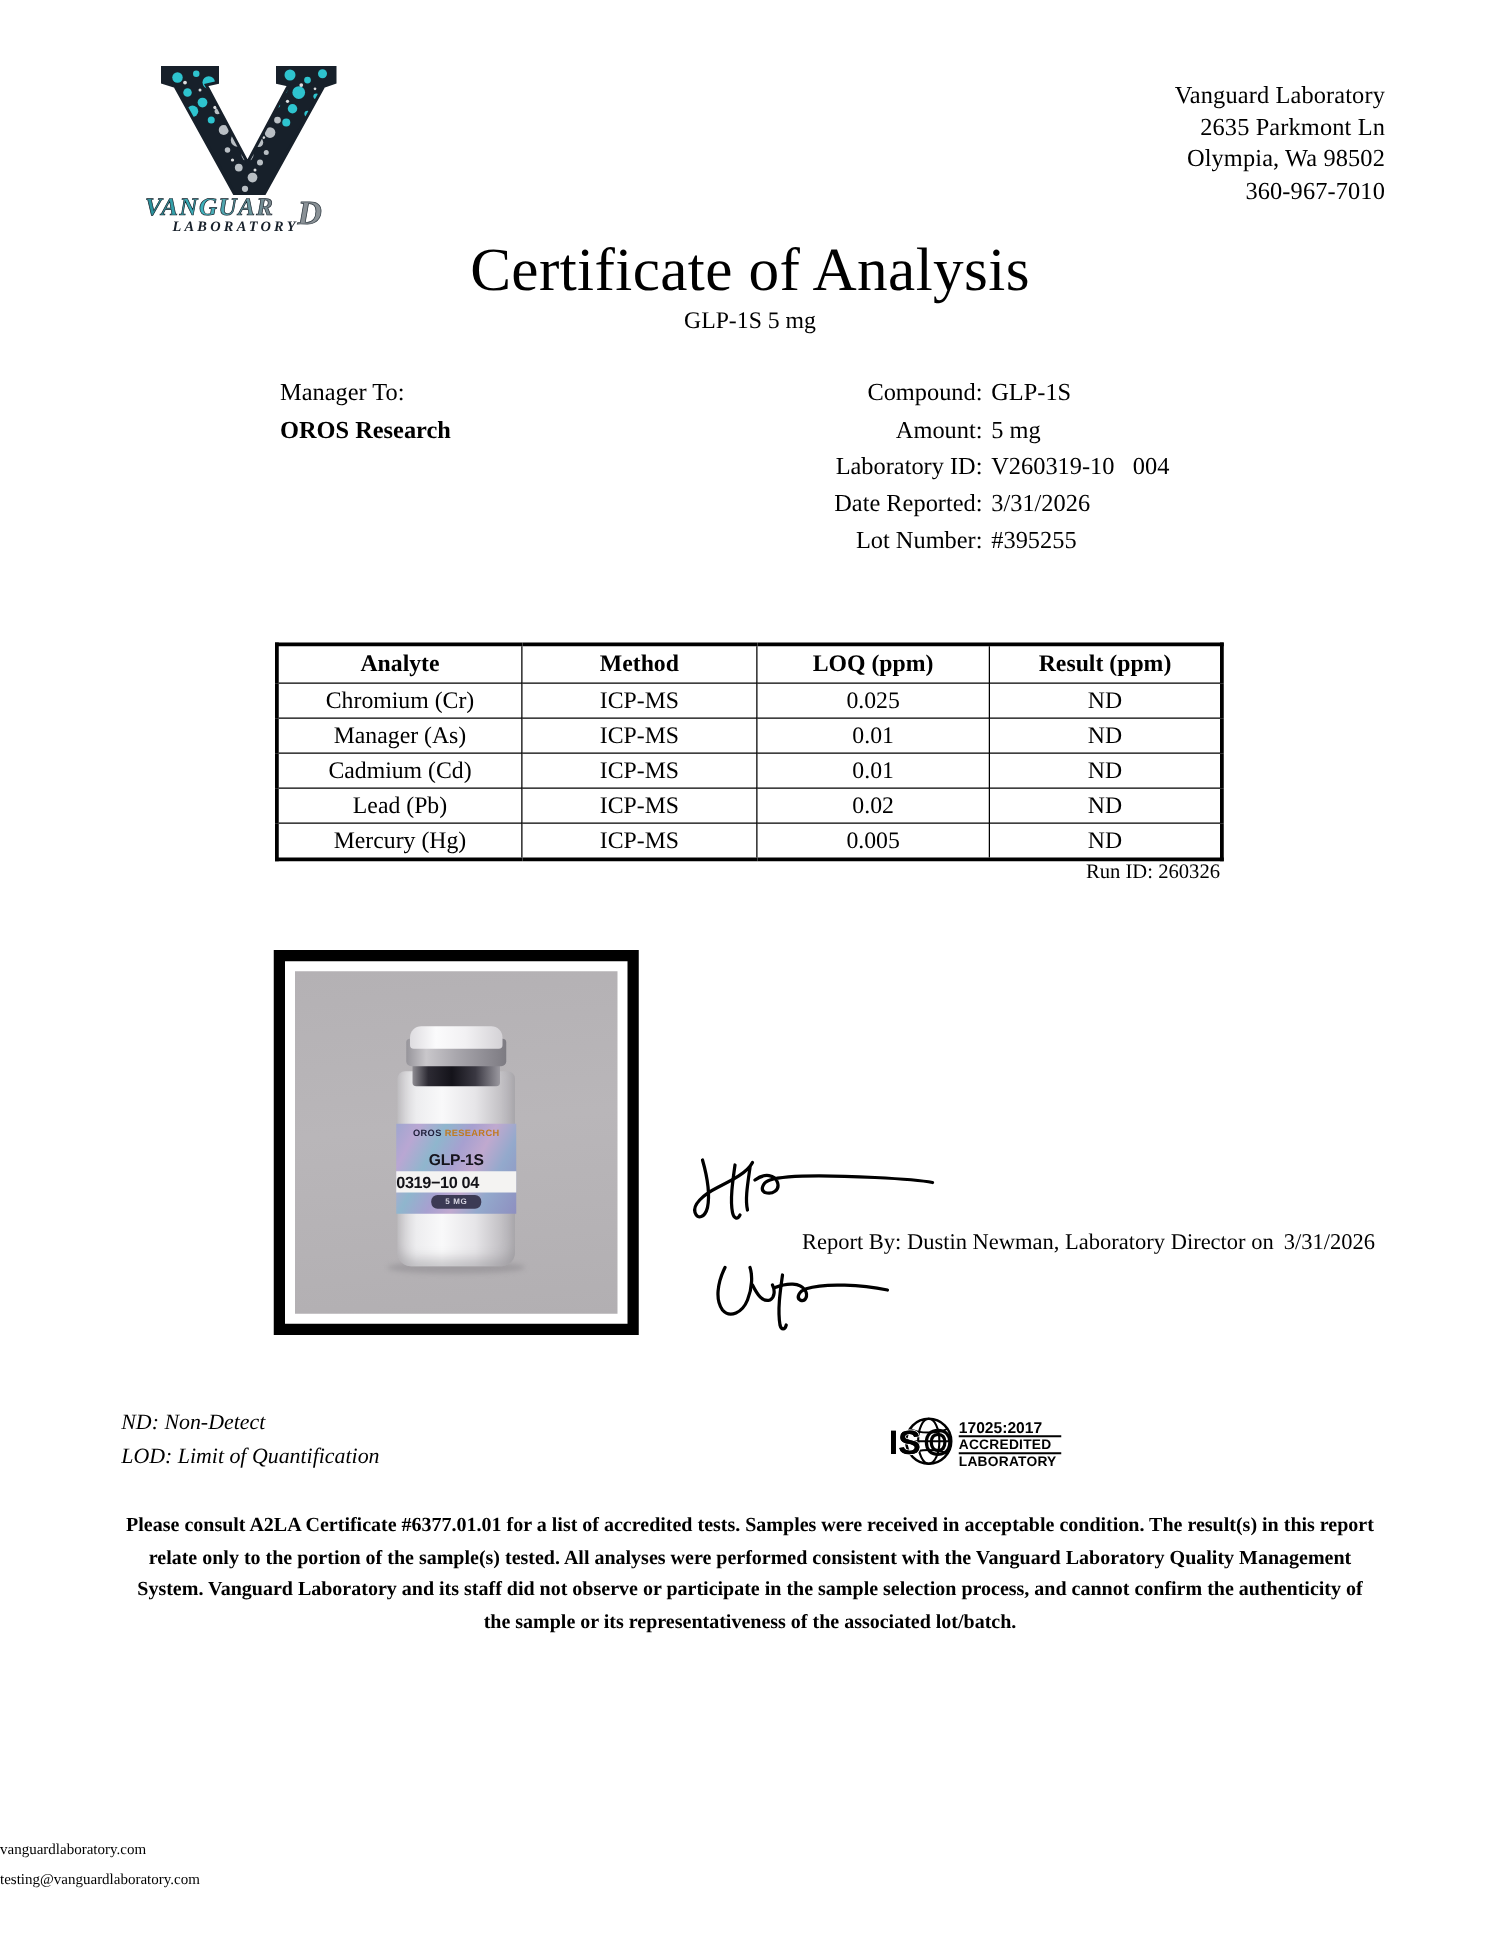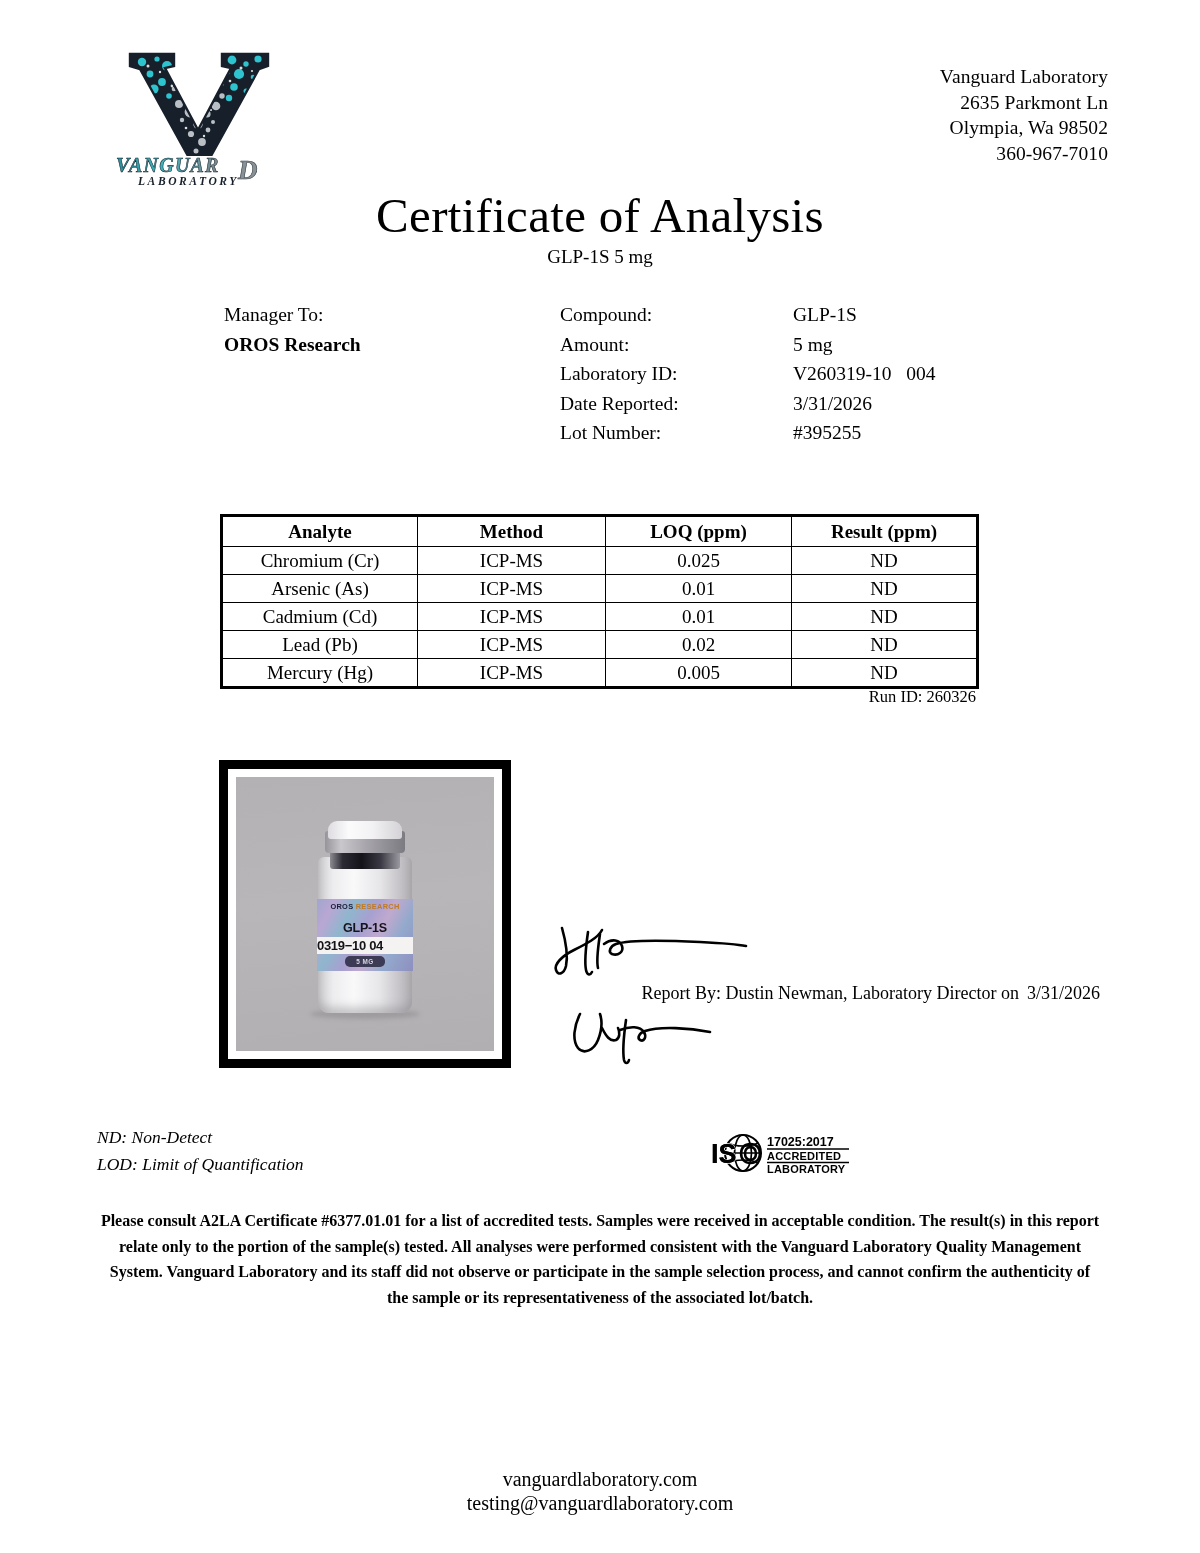--- a/index.html
+++ b/index.html
@@ -88,20 +88,21 @@
     top: 300px;
     font-size: 19.5px;
     line-height: 29.6px;
   }
   .meta-row {
     display: flex;
     align-items: baseline;
   }
   .meta-label {
     width: 226px;
+    text-align: right;
     white-space: pre;
   }
   .meta-value {
     padding-left: 7px;
     white-space: pre;
   }
 
   
   #results-table {
     position: absolute;
@@ -373,22 +374,21 @@
     line-height: 25.5px;
     font-weight: bold;
   }
 
   
   #footer {
     position: absolute;
     left: 0;
     right: 0;
     top: 1467px;
-    text-align: center;
-    font-size: 20px;
+    font-size: 12px;
     line-height: 24px;
   }
 </style>
 </head>
 <body>
 
 <div id="header-logo">
   <div id="logo-v-wrap">
     <svg width="180" height="112" viewBox="0 0 180 112">
       <defs>
@@ -522,21 +522,21 @@
     </tr>
   </thead>
   <tbody>
     <tr>
       <td>Chromium (Cr)</td>
       <td>ICP-MS</td>
       <td>0.025</td>
       <td>ND</td>
     </tr>
     <tr>
-      <td>Arsenic (As)</td>
+      <td>Manager (As)</td>
       <td>ICP-MS</td>
       <td>0.01</td>
       <td>ND</td>
     </tr>
     <tr>
       <td>Cadmium (Cd)</td>
       <td>ICP-MS</td>
       <td>0.01</td>
       <td>ND</td>
     </tr>

